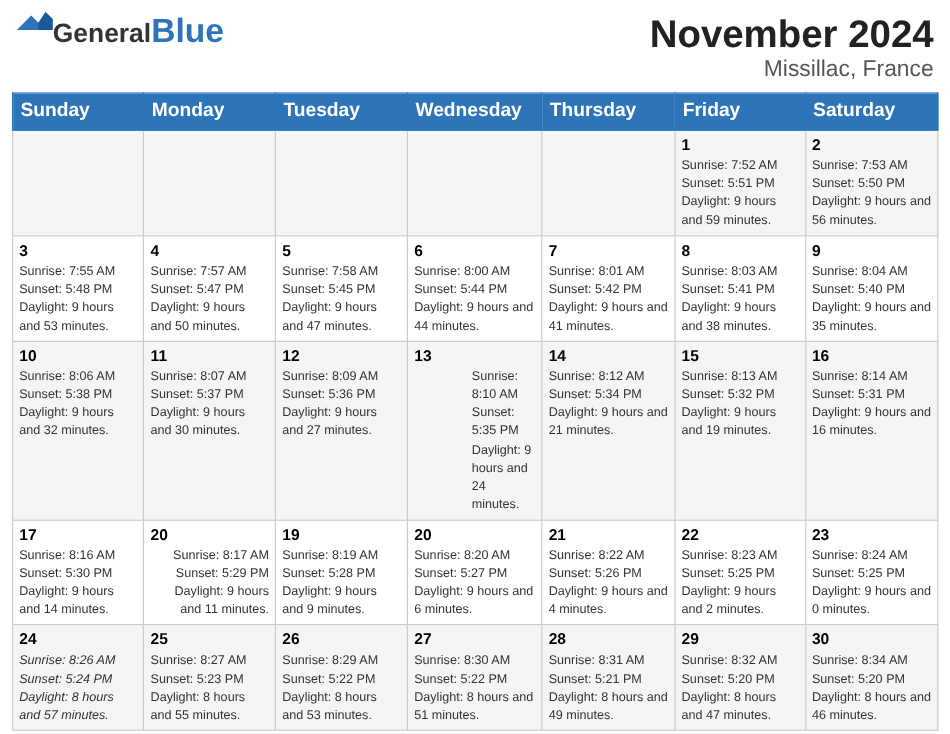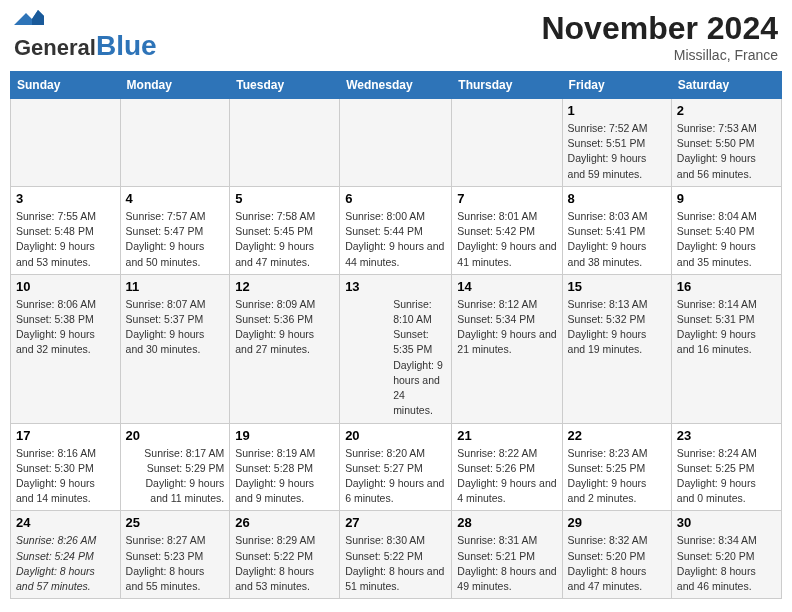--- a/index.html
+++ b/index.html
@@ -12,51 +12,51 @@
     }
     .header {
       display: flex;
       justify-content: space-between;
       align-items: flex-start;
       margin-bottom: 8px;
       padding: 0 4px;
     }
     .logo {
       display: flex;
-      flex-direction: column;
+      flex-direction: row;
       align-items: flex-start;
     }
     .logo-icon {
       width: 30px;
       height: 18px;
       margin-bottom: 2px;
     }
     .title-block {
       text-align: right;
     }
     .month-year {
       font-size: 32px;
       font-weight: bold;
       color: #222;
     }
     .location {
-      font-size: 14px;
+      font-size: 19px;
       color: #555;
     }
     table {
       width: 100%;
       border-collapse: collapse;
       font-size: 11px;
     }
     thead th {
       background-color: #2e74b8;
       color: #fff;
       text-align: left;
       padding: 6px 6px;
-      font-size: 12px;
+      font-size: 16px;
       font-weight: bold;
       border: 1px solid #2e74b8;
     }
     tbody td {
       border: 1px solid #ccc;
       vertical-align: top;
       padding: 4px 5px;
       min-height: 80px;
       width: 113px;
     }

